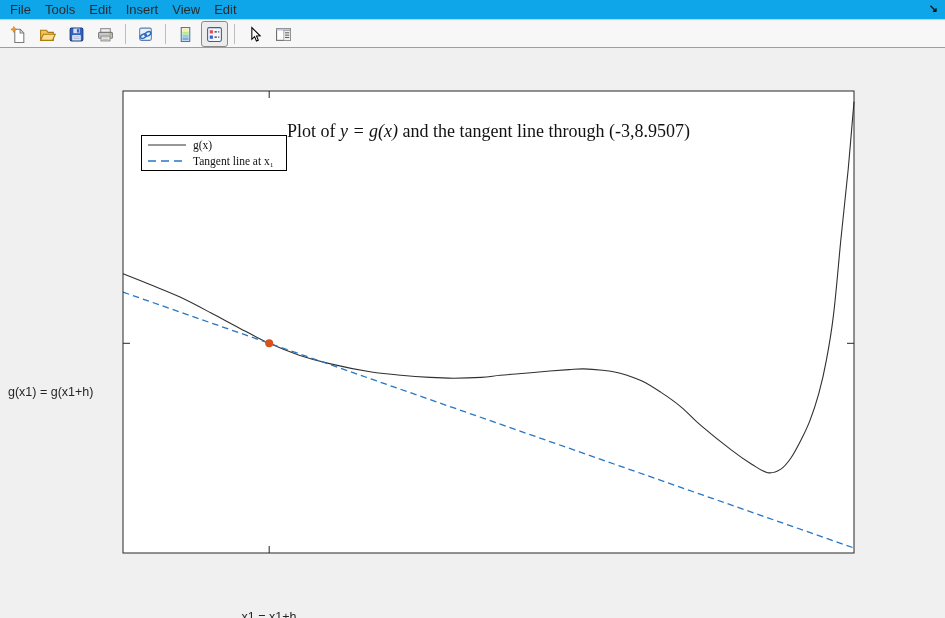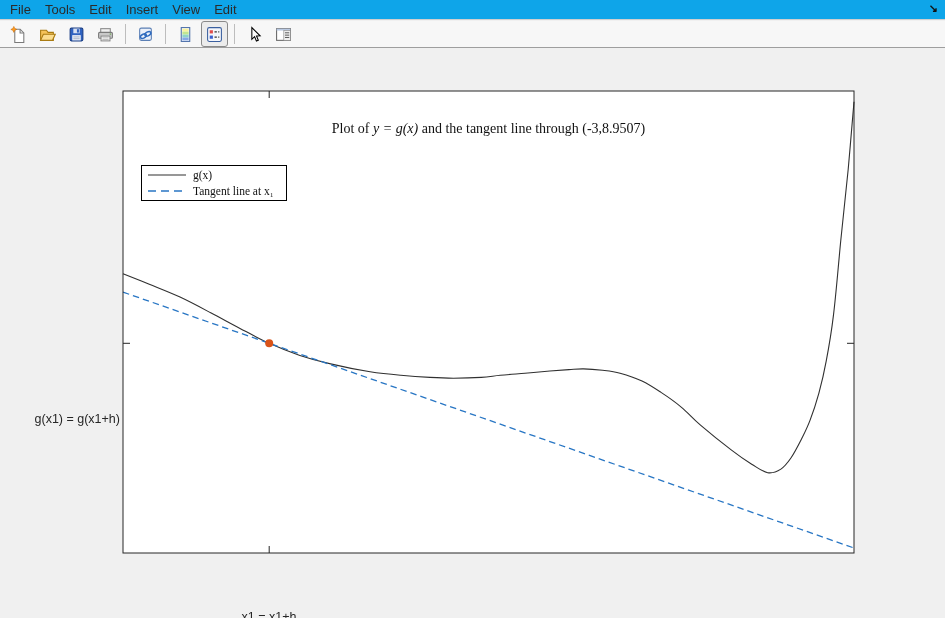--- a/index.html
+++ b/index.html
@@ -31,34 +31,34 @@
     width:25px;height:24px;display:flex;align-items:center;justify-content:center;
     border:1px solid transparent;border-radius:3px;background:transparent;margin:0 1px;
   }
   .tool-btn.active{border:1px solid #8a8a8a;background:#ececec;}
   .tool-sep{width:1px;height:20px;background:#bdbdbd;margin:0 5px;}
   
   .figure-canvas{position:absolute;left:0;top:49px;width:945px;height:569px;background:#f0f0f0;}
   #plot-svg{position:absolute;left:0;top:0;}
   .plot-title{
     position:absolute;left:123px;top:72px;width:731px;text-align:center;
-    font-family:"Liberation Serif",serif;font-size:14px;color:#111;
+    font-family:"Liberation Serif",serif;font-size:18px;color:#111;
   }
   .plot-title .math{font-style:italic;}
   .x-tick-label{
     position:absolute;left:199px;top:561px;width:140px;text-align:center;
     font-size:12.5px;color:#262626;
   }
   .y-tick-label{
-    position:absolute;left:8px;top:336px;width:112px;text-align:right;
-    font-size:12.5px;color:#262626;margin-top:27px;
+    position:absolute;left:8px;top:336px;width:112px;
+    font-size:12.5px;color:#262626;
   }
   
   .legend{
-    position:absolute;left:141px;top:116px;width:146px;height:36px;
+    position:absolute;left:141px;top:86px;width:146px;height:36px;
     background:#ffffff;border:1px solid #000;box-sizing:border-box;
     display:flex;flex-direction:column;justify-content:center;
   }
   .legend-row{display:flex;align-items:center;height:16px;padding-left:6px;}
   .legend-label{
     font-family:"Liberation Serif",serif;font-size:11.5px;color:#111;margin-left:7px;white-space:nowrap;
   }
   .legend-sample{flex:0 0 38px;height:10px;}
 </style>
 </head>

